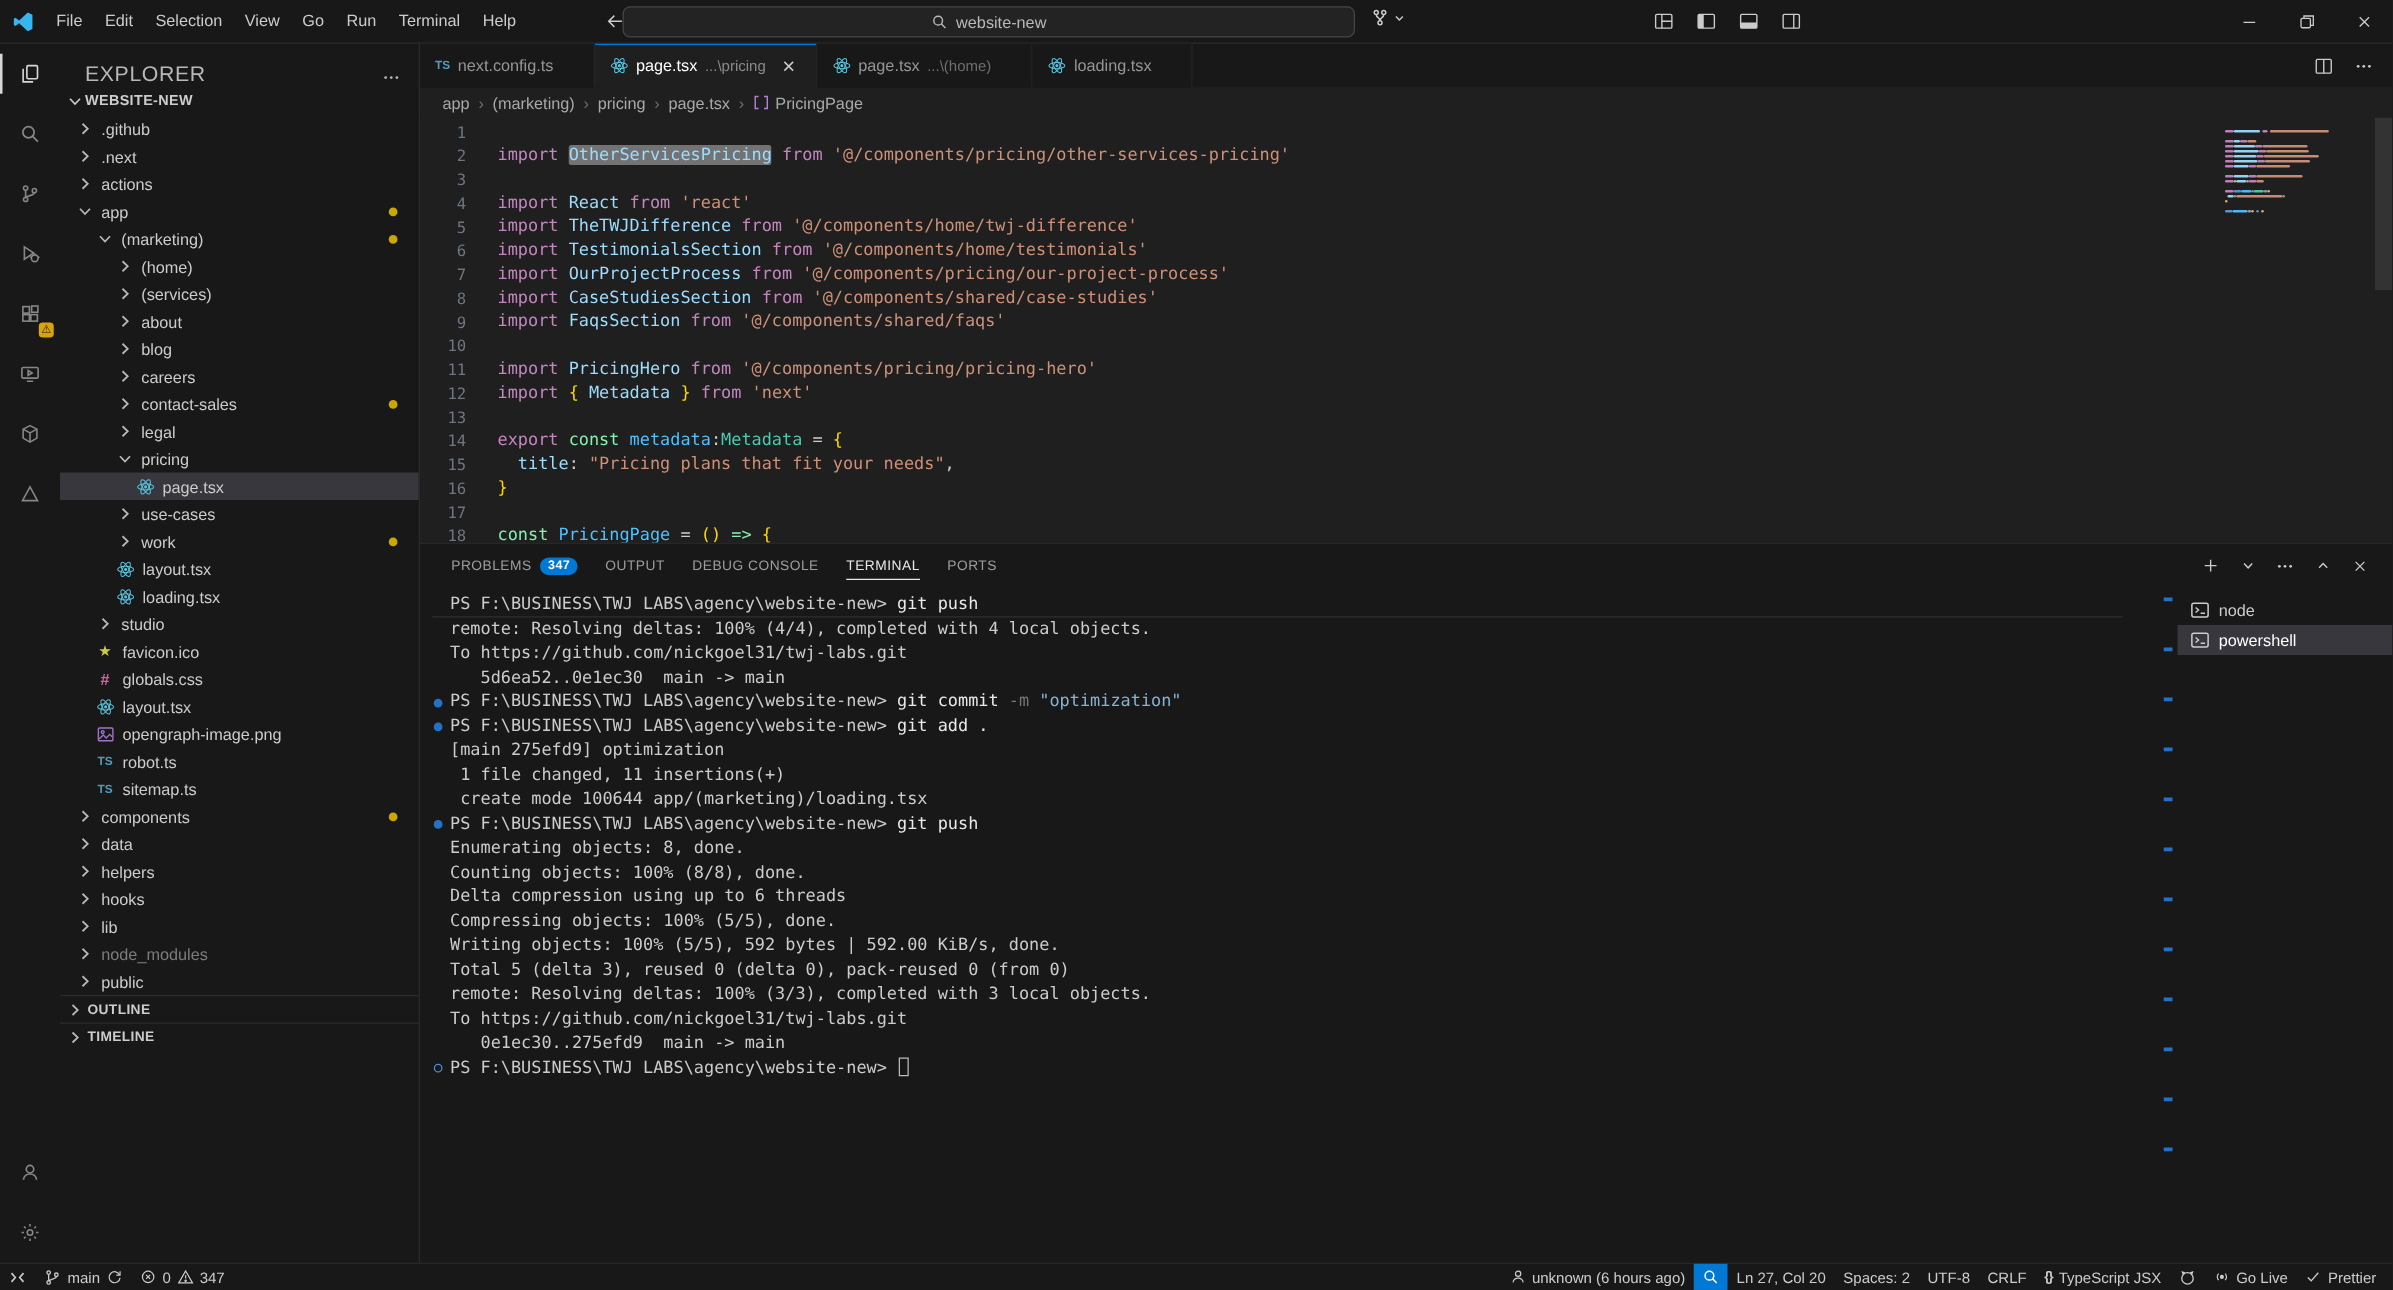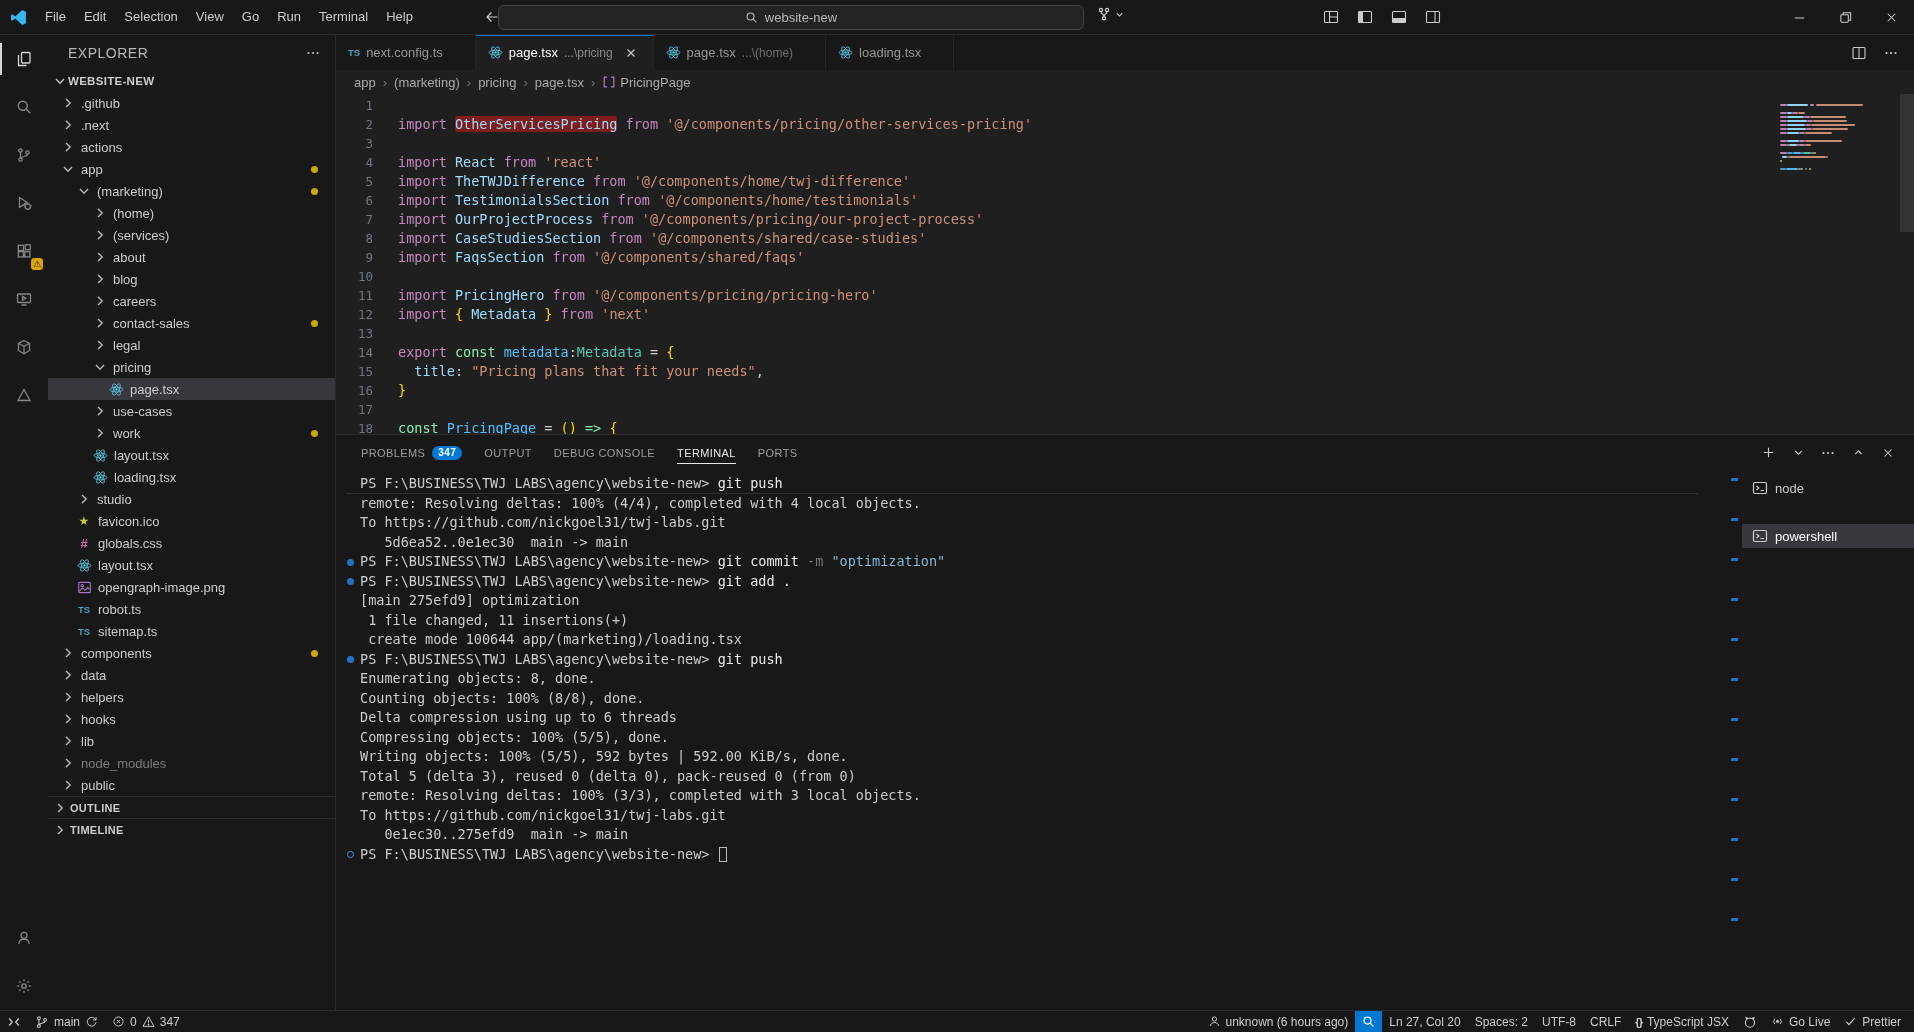--- a/index.html
+++ b/index.html
@@ -36,21 +36,21 @@
   .activitybar{width:48px;background:var(--bg-dark);display:flex;flex-direction:column;align-items:center;flex:none;}
   .ab-group{display:flex;flex-direction:column;}
   .ab-bottom{margin-top:auto;}
   .ab-item{width:48px;height:48px;display:flex;align-items:center;justify-content:center;color:#868686;position:relative;cursor:pointer;}
   .ab-item.active{color:#d7d7d7;}
   .ab-item.active::before{content:"";position:absolute;left:0;top:8px;bottom:8px;width:2px;background:#d7d7d7;}
   .ab-badge{position:absolute;right:4px;bottom:4px;width:14px;height:14px;border-radius:4px;background:#d9a40a;color:#1b1b1b;font-size:9px;display:flex;align-items:center;justify-content:center;border:1px solid var(--bg-dark);font-family:"DejaVu Sans",sans-serif;}
 
   
   .sidebar{width:288px;background:var(--bg-dark);border-right:1px solid var(--border);flex:none;display:flex;flex-direction:column;overflow:hidden;}
-  .sb-header{height:35px;display:flex;align-items:center;padding:0 14px 0 20px;color:#b8b8b8;font-size:14px;letter-spacing:.5px;flex:none;gap:40px;}
+  .sb-header{height:35px;display:flex;align-items:flex-end;padding:0 14px 0 20px;color:#b8b8b8;font-size:17px;letter-spacing:.5px;flex:none;gap:40px;}
   .sb-header .sp{flex:1;}
   .sb-root{height:22px;display:flex;align-items:center;font-weight:700;font-size:11.5px;color:#ccc;letter-spacing:.3px;padding-left:4px;flex:none;cursor:pointer;}
   .tree{flex:none;}
   .tree-row{height:22px;display:flex;align-items:center;color:#ccc;cursor:pointer;position:relative;white-space:nowrap;}
   .tree-row.selected{background:#37373d;}
   .tree-row .chev{width:16px;height:16px;margin-right:5px;color:#b8b8b8;flex:none;}
   .tree-row .fi{width:16px;margin-right:6px;display:flex;align-items:center;justify-content:center;flex:none;}
   .tree-label.dim{opacity:.55;}
   .mod-dot{position:absolute;right:17px;top:8px;width:7px;height:7px;border-radius:50%;background:#cca700;}
   .fi-ts{color:#519aba;font-weight:700;font-size:9.5px;}
@@ -78,21 +78,21 @@
   .code-line{display:flex;height:19px;line-height:19px;font-family:"DejaVu Sans Mono",monospace;font-size:13.5px;white-space:pre;}
   .line-num{width:62px;text-align:right;padding-right:25px;color:#6e7681;font-size:12.5px;flex:none;}
   .tok.kw{color:#c586c0;}
   .tok.kw2{color:#86efac;}
   .tok.var{color:#9cdcfe;}
   .tok.cvar{color:#4fc1ff;}
   .tok.type{color:#4ec9b2;}
   .tok.str{color:#ce9178;}
   .tok.pun{color:#cccccc;}
   .tok.b1{color:#ffd700;}
-  .tok.hl{background:#7f1d1d;border-radius:2px;}
+  .tok.hl{background:#737373;border-radius:2px;}
   .minimap{position:absolute;top:6px;right:16px;width:118px;pointer-events:none;opacity:.95;}
   .mm-line{height:2px;margin-bottom:2px;display:flex;}
   .mm-line span{height:2px;border-radius:1px;flex:none;}
   .scroll-v{position:absolute;top:0;right:0;width:14px;height:100%;}
   .scroll-thumb{width:100%;height:138px;background:rgba(121,121,121,.22);}
 
   
   .panel{height:576px;border-top:1px solid var(--border);background:var(--bg-dark);display:flex;flex-direction:column;flex:none;}
   .panel-header{height:35px;display:flex;align-items:center;padding:0 14px;flex:none;}
   .ptab{padding:0 11px;height:35px;font-size:11px;color:#9d9d9d;letter-spacing:.4px;position:relative;display:flex;align-items:center;gap:7px;cursor:pointer;}
@@ -108,21 +108,21 @@
   .term-marker{position:absolute;left:1px;top:6.5px;width:7px;height:7px;border-radius:50%;}
   .term-marker.f{background:#2472c8;}
   .term-marker.h{border:1px solid #4a90d9;}
   .t-p{color:#cccccc;}
   .t-c{color:#e9e9e9;}
   .t-m{color:#767676;}
   .t-s{color:#86b3d1;}
   .term-cursor{display:inline-block;width:8px;height:15px;border:1px solid #bbb;vertical-align:middle;margin-left:1px;}
   .term-scrollstrip{width:14px;position:relative;flex:none;}
   .deco-dash{position:absolute;left:3px;width:7px;height:3px;background:#2472c8;}
-  .term-list{width:172px;padding-top:6px;display:flex;flex-direction:column;flex:none;gap:24px;}
+  .term-list{width:172px;padding-top:6px;display:flex;flex-direction:column;flex:none;}
   .tl-item{height:24px;display:flex;align-items:center;gap:7px;padding-left:10px;color:#ccc;font-size:13px;cursor:pointer;}
   .tl-item.selected{background:#37373d;color:#fff;}
   .tl-item .icon{color:#ccc;}
 
   
   .statusbar{height:22px;background:var(--bg-dark);border-top:1px solid var(--border);display:flex;align-items:center;font-size:12px;color:#ccc;}
   .sb-group{display:flex;align-items:center;height:22px;}
   .sb-right{margin-left:auto;padding-right:6px;}
   .sb-item{display:flex;align-items:center;gap:5px;padding:0 7px;height:22px;cursor:pointer;white-space:nowrap;}
   .sb-item.zoom{background:var(--accent);color:#fff;}

